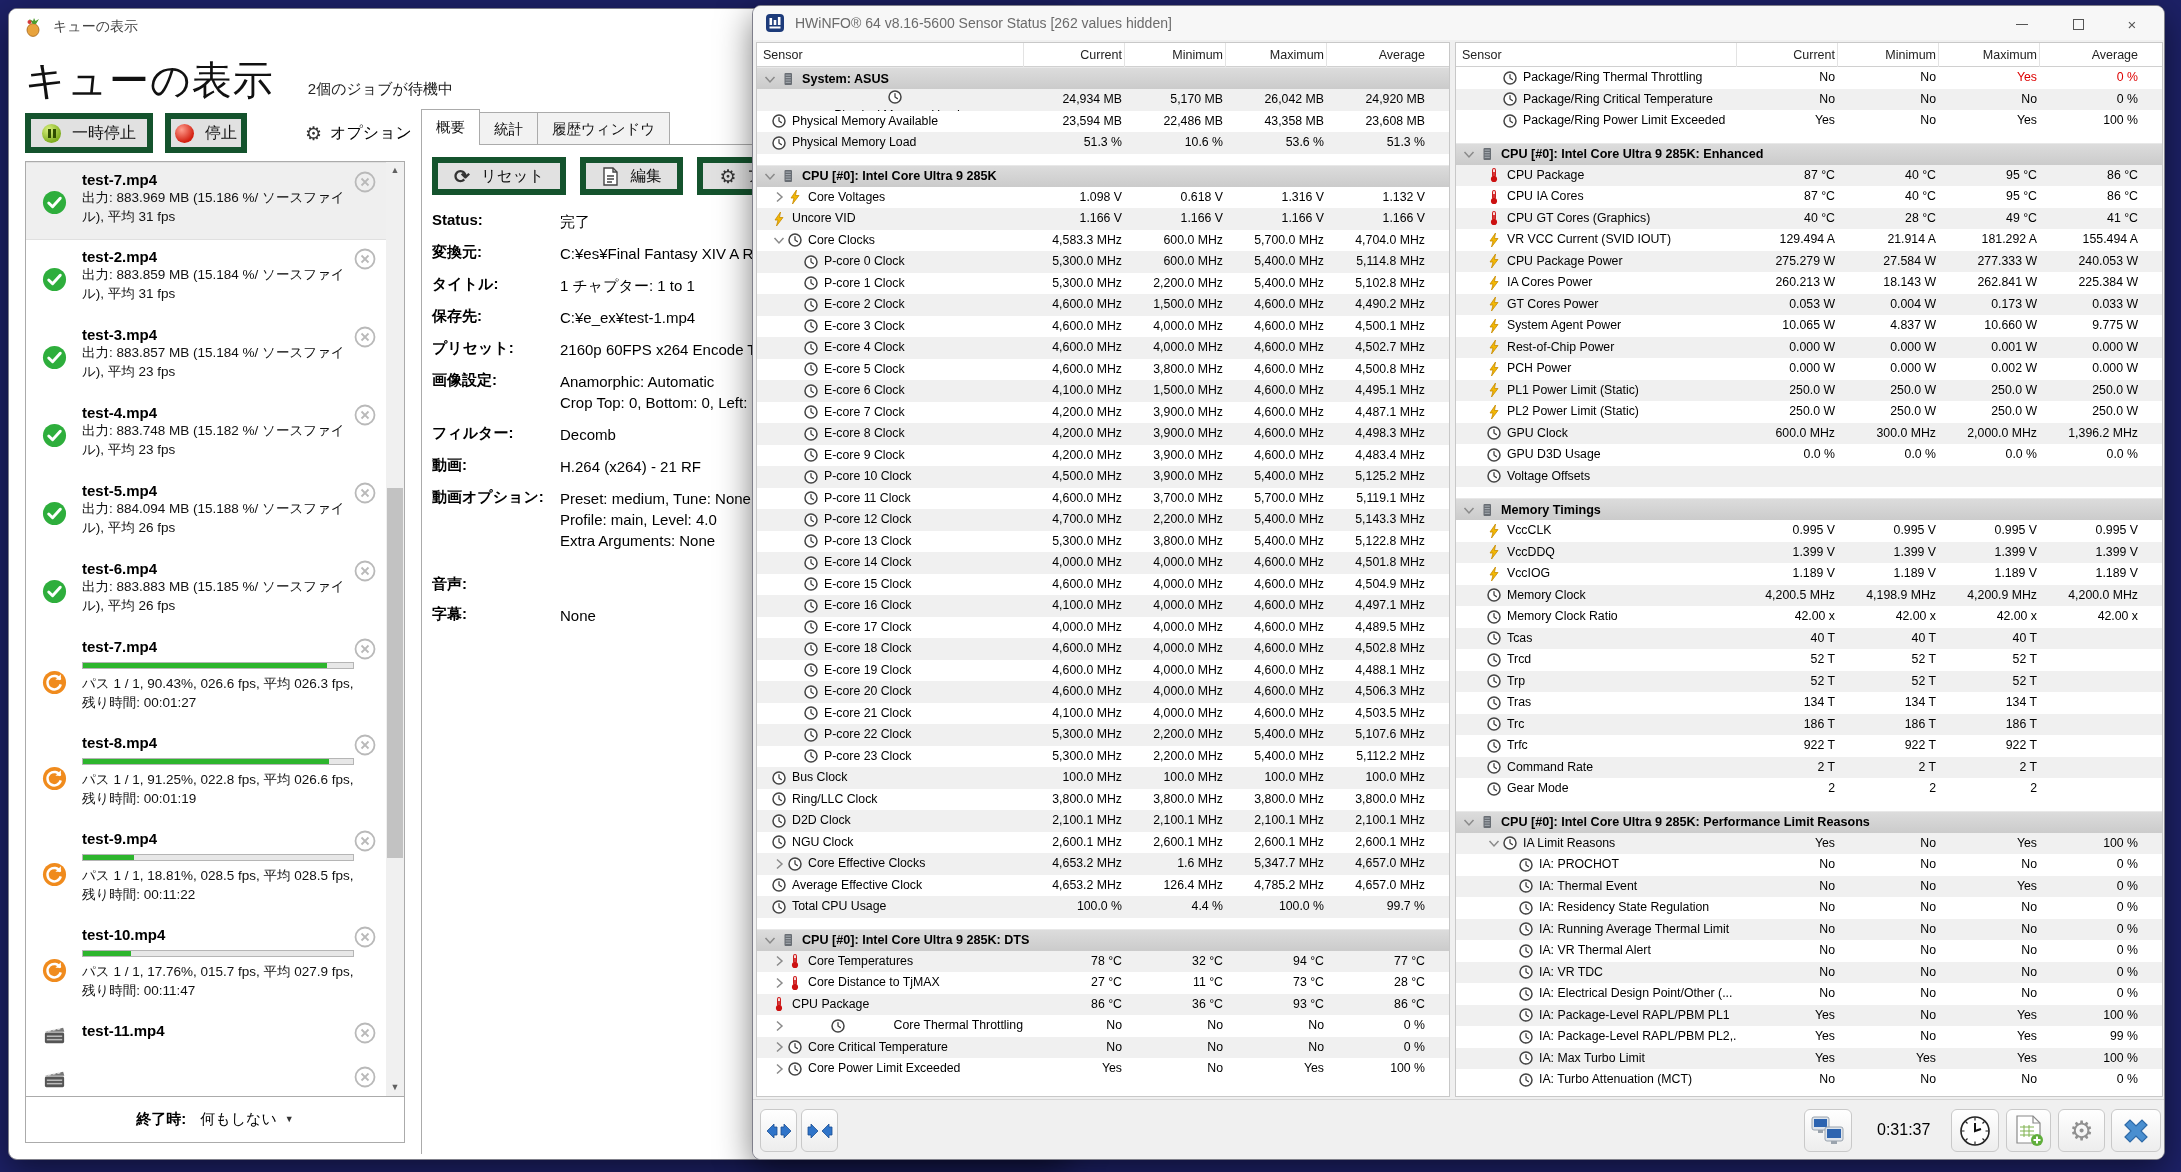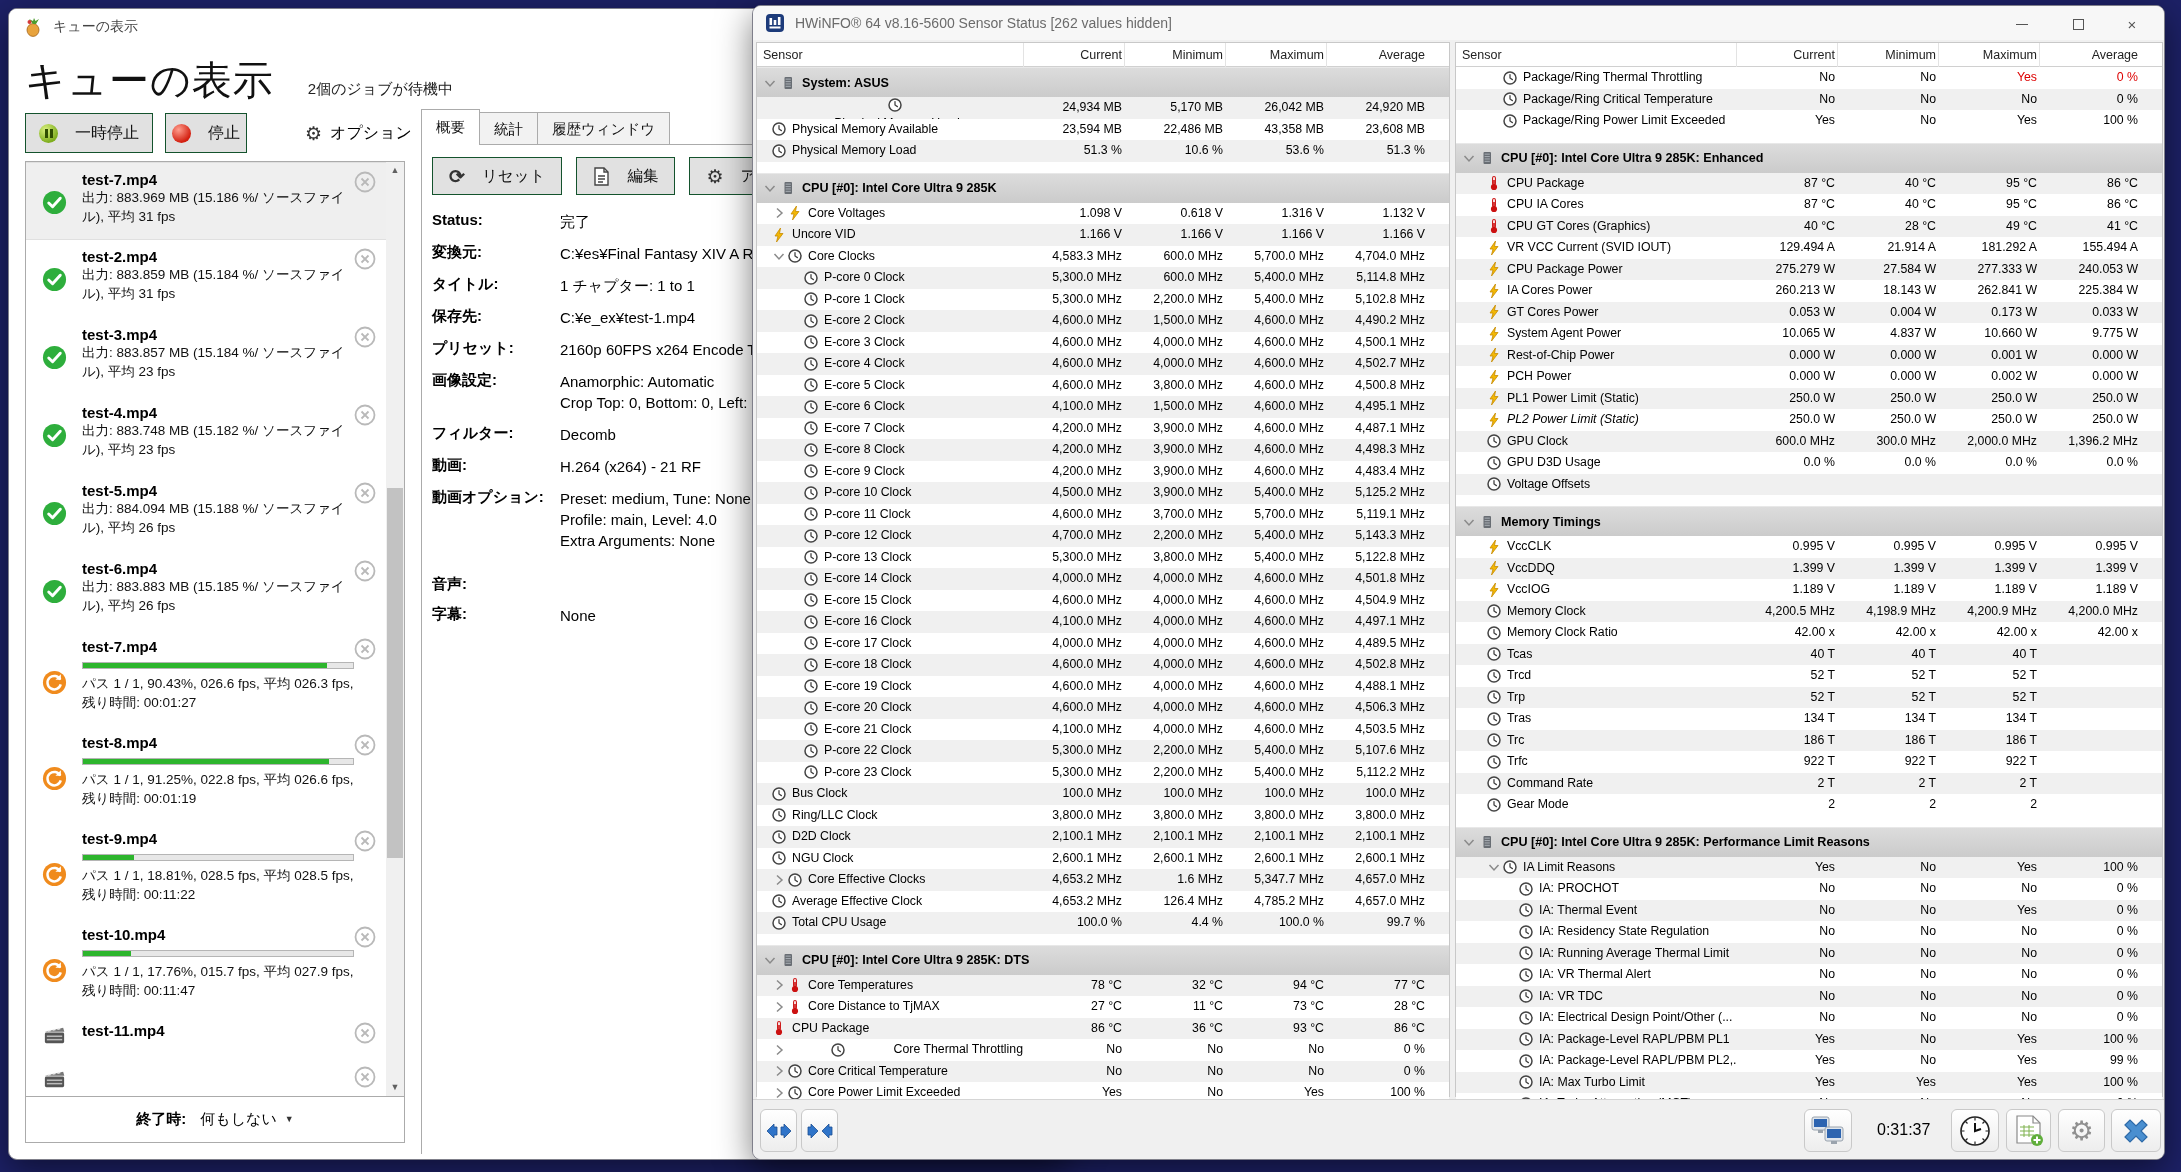--- a/index.html
+++ b/index.html
@@ -7,21 +7,21 @@
 body{background:#1d2167;position:relative}
 .win{position:absolute;background:#fff;border:1px solid #7f7f8a;border-radius:9px;box-shadow:0 10px 34px rgba(0,0,0,.5)}
 
 #hb{left:8px;top:8px;width:1060px;height:1152px;overflow:hidden}
 #hb .titlebar{height:36px;display:flex;align-items:center;padding-left:14px;gap:10px;background:#fff}
 #hb .titlebar .t{font-size:14px;color:#444}
 #hb .head{padding:8px 0 0 16px;display:flex;align-items:baseline;gap:34px}
 #hb .head h1{font-size:40px;font-weight:300;color:#111;letter-spacing:1px}
 #hb .head .sub{font-size:15px;color:#222}
 #hb .toolbar{position:absolute;left:16px;top:104px;display:flex;align-items:center}
-.hbtn{display:inline-flex;align-items:center;justify-content:center;gap:17px;background:#e1e1e1;border:1px solid #14532d;font-size:16px;color:#111;height:40px}
+.hbtn{display:inline-flex;align-items:center;justify-content:center;gap:11px;background:#e1e1e1;border:6px solid #14532d;font-size:16px;color:#111;height:40px}
 #btn-pause{width:128px}
 #btn-stop{width:82px;margin-left:12px}
 #btn-opts{margin-left:58px;background:transparent;border:none;height:40px;display:inline-flex;align-items:center;gap:8px;font-size:16px}
 .ball{width:19px;height:19px;border-radius:50%;position:relative;display:inline-block}
 .ball.green{background:radial-gradient(circle at 35% 30%,#d9f07e,#7fae1f 70%)}
 .ball.green:after{content:"";position:absolute;left:6px;top:5px;width:2.5px;height:9px;background:#2e4d00;box-shadow:5px 0 0 #2e4d00}
 .ball.red{background:radial-gradient(circle at 35% 30%,#ff9d8d,#d31f10 70%)}
 .gear{font-size:19px;color:#333;line-height:1}
 .caret{font-size:9px;color:#333}
 
@@ -72,21 +72,21 @@
 #hw-left{left:3px;width:694px}
 #hw-right{left:702px;width:708px}
 .phead{display:grid;grid-template-columns:1fr 101px 101px 101px 101px;height:24px;line-height:24px;font-size:12.5px;color:#222;border-bottom:1px solid #d0d0d0;padding-right:22px;background:#fff}
 .phead span{text-align:right;border-left:1px solid #e3e3e3;padding-right:2px}
 .phead .s0{text-align:left;border-left:none;padding-left:6px}
 .hw-row{display:grid;grid-template-columns:1fr 101px 101px 101px 101px;height:21.5px;line-height:21.5px;font-size:12.3px;color:#000;padding-right:22px;background:#fff}
 .hw-row.alt{background:#f0f0f0}
 .hw-row .nm{display:flex;align-items:center;white-space:nowrap;overflow:hidden}
 .hw-row .vv{text-align:right;padding-right:2px;white-space:nowrap}
 .hw-row .vv.red{color:#dd0000}
-.hw-ghdr{height:30px;display:flex;align-items:center;background:linear-gradient(#dcdcdc,#cbcbcb);font-weight:700;font-size:12.6px;color:#000;border-top:1px solid #e8e8e8}
+.hw-ghdr{height:22px;display:flex;align-items:center;background:linear-gradient(#dcdcdc,#cbcbcb);font-weight:700;font-size:12.6px;color:#000;border-top:1px solid #e8e8e8}
 .hw-gap{height:11px;background:#fff}
 .ic{width:16px;height:16px;flex:0 0 16px;margin-right:5px}
 .chev{width:16px;height:16px;flex:0 0 16px}
 
 #hw-status{position:absolute;left:0;right:0;bottom:0;height:60px;border-top:1px solid #d5d5d5;background:#f0f0f0}
 .sbtn{position:absolute;top:9px;height:43px;background:linear-gradient(#ffffff,#ededed);border:1px solid #c9c9c9;border-radius:6px;display:flex;align-items:center;justify-content:center}
 #sb-expand{left:7px;width:37px}
 #sb-collapse{left:48px;width:37px}
 #sb-remote{left:1051px;width:48px}
 #sb-clock{left:1198px;width:48px}
@@ -1485,21 +1485,21 @@
                 </svg>
               </span>
               <span>PL1 Power Limit (Static)</span>
             </div>
             <div class="vv">250.0 W</div>
             <div class="vv">250.0 W</div>
             <div class="vv">250.0 W</div>
             <div class="vv">250.0 W</div>
           </div>
           <div class="hw-row">
-            <div class="nm" style="padding-left: 30px; font-style: italic;">
+            <div class="nm" style="padding-left: 30px;">
               <span class="ic">
                 <svg viewBox="0 0 16 16" class="svgfill">
                   <path d="M9.5 1L4 9h3l-1.5 6L12 6.5H8.5z" fill="#f2b705" stroke="#c78a00" stroke-width="0.8"></path>
                 </svg>
               </span>
               <span>PL2 Power Limit (Static)</span>
             </div>
             <div class="vv">250.0 W</div>
             <div class="vv">250.0 W</div>
             <div class="vv">250.0 W</div>

